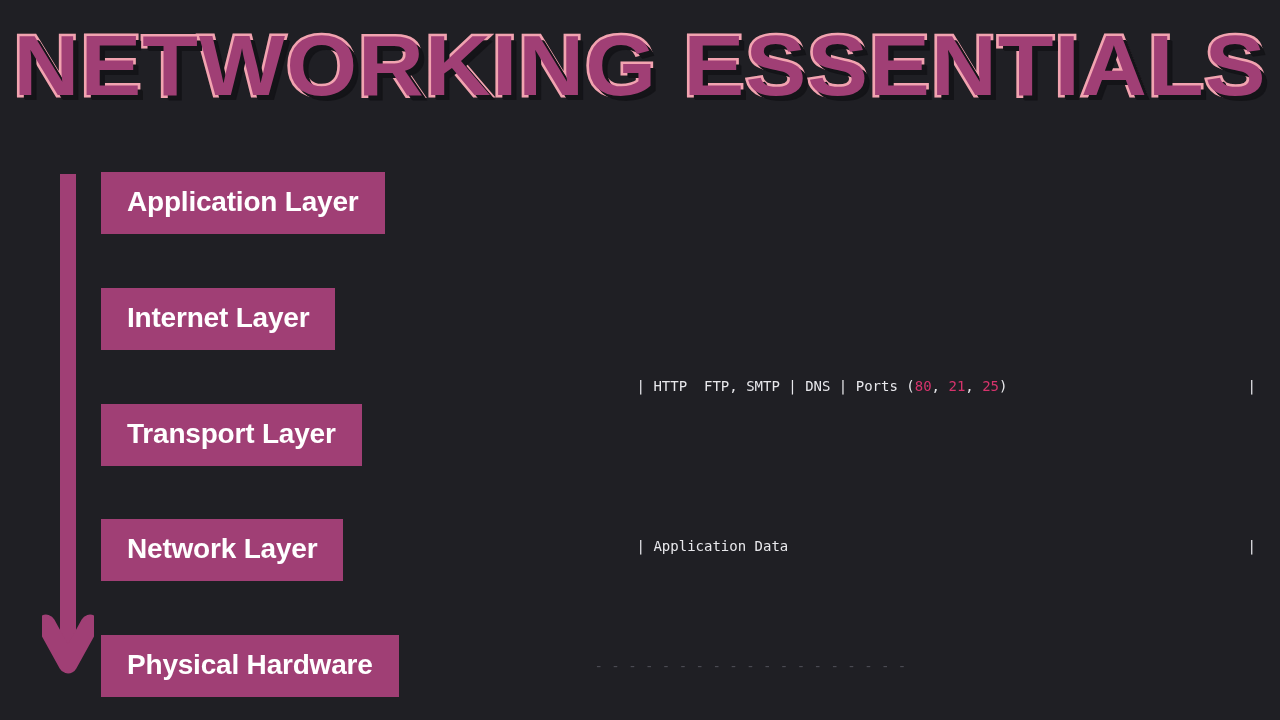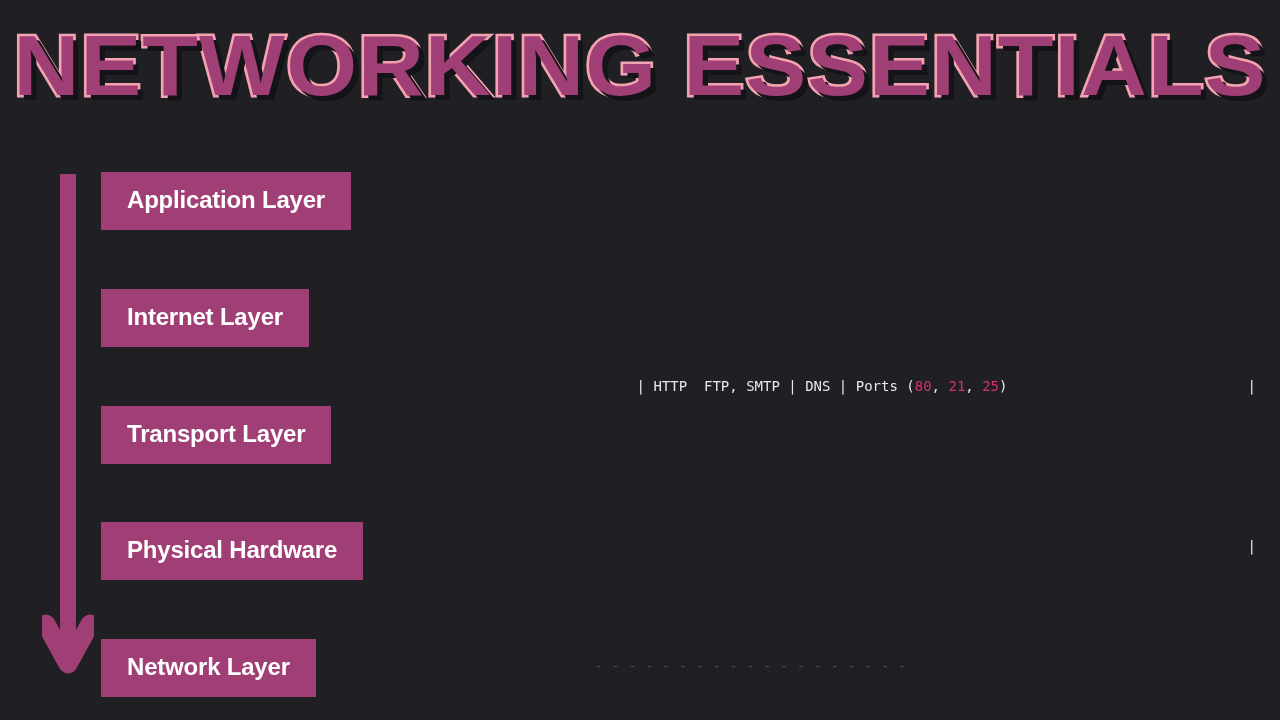--- a/index.html
+++ b/index.html
@@ -54,21 +54,21 @@
     display:flex;
     flex-direction:column;
     justify-content:space-between;
     align-items:flex-start;
   }
   .layer-box {
     background:#a03f75;
     color:#ffffff;
     font-family:"Liberation Sans", sans-serif;
     font-weight:bold;
-    font-size:24px;
+    font-size:28px;
     line-height:1;
     padding:16px 26px 18px 26px;
     white-space:nowrap;
     letter-spacing:-0.2px;
   }
 
   
   #detail-panel {
     position:absolute;
     left:586px; top:166px;
@@ -107,36 +107,36 @@
     <div class="layer-box">
       <span>Application Layer</span>
     </div>
     <div class="layer-box">
       <span>Internet Layer</span>
     </div>
     <div class="layer-box">
       <span>Transport Layer</span>
     </div>
     <div class="layer-box">
-      <span>Physical Hardware</span>
+      <span>Network Layer</span>
     </div>
     <div class="layer-box">
-      <span>Network Layer</span>
+      <span>Physical Hardware</span>
     </div>
   </div>
 
   <div id="detail-panel">
 
     
     <div class="rowline">
       <span>| HTTP  FTP, SMTP | DNS | Ports (</span><span class="port">80</span><span>, </span><span class="port">21</span><span>, </span><span class="port">25</span><span>)</span><span class="rail">|</span>
     </div>
 
     <div class="rowline">
-      <span class="rail">|</span>
+      <span>| Application Data</span><span class="rail">|</span>
     </div>
 
     <div class="mono-line sep"> - - - - - - - - - - - - - - - - - - -</div>
 
     
     
 
     
 
     

